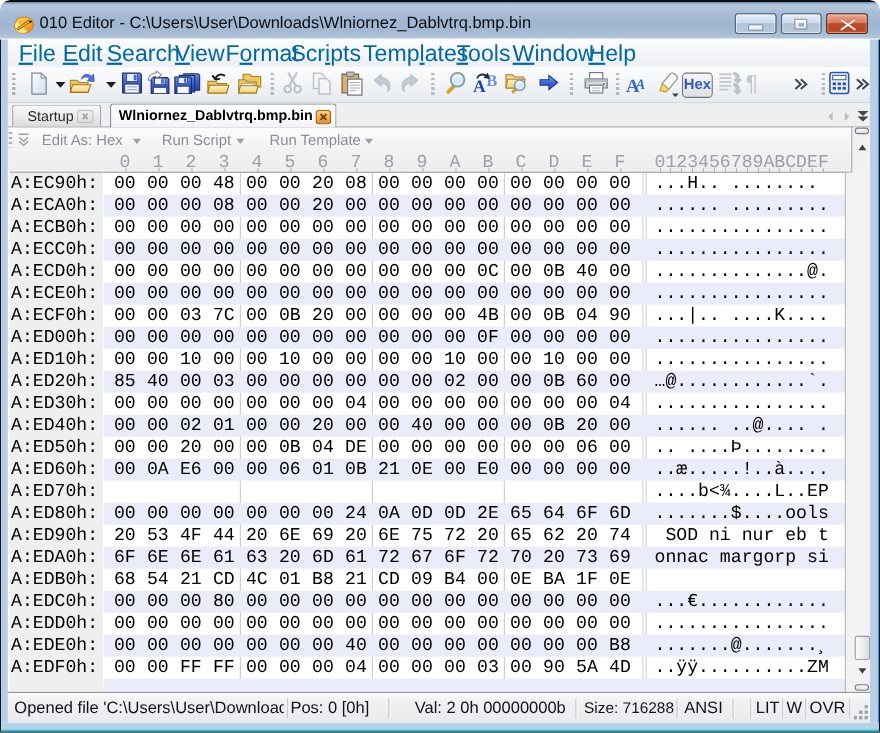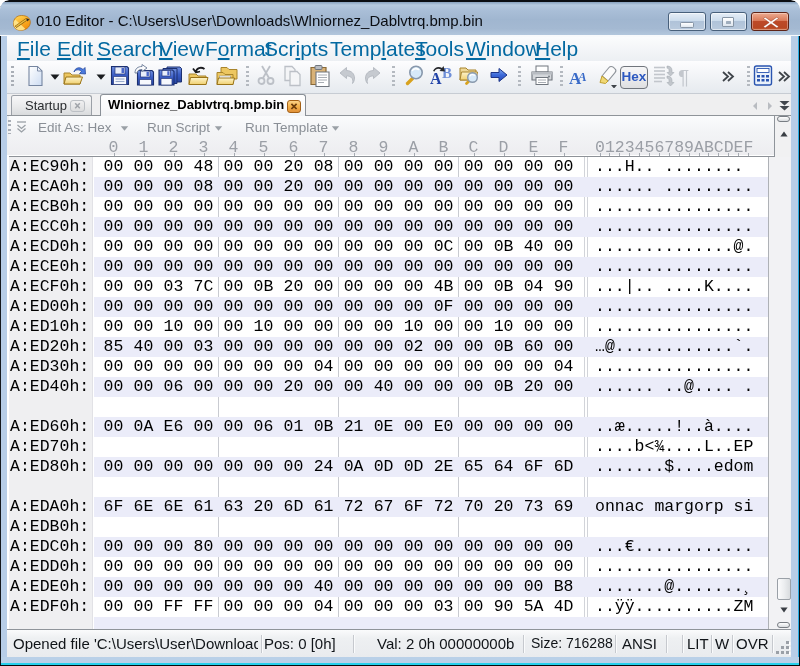--- a/index.html
+++ b/index.html
@@ -583,26 +583,28 @@
 <div class="mr" style="top:177px"><span class="ad">A:ECA0h:</span><span class="hx">00 00 00 08 00 00 20 00 00 00 00 00 00 00 00 00</span><span class="as">...... .........</span></div>
 <div class="mr" style="top:197px"><span class="ad">A:ECB0h:</span><span class="hx">00 00 00 00 00 00 00 00 00 00 00 00 00 00 00 00</span><span class="as">................</span></div>
 <div class="mr" style="top:217px"><span class="ad">A:ECC0h:</span><span class="hx">00 00 00 00 00 00 00 00 00 00 00 00 00 00 00 00</span><span class="as">................</span></div>
 <div class="mr" style="top:237px"><span class="ad">A:ECD0h:</span><span class="hx">00 00 00 00 00 00 00 00 00 00 00 0C 00 0B 40 00</span><span class="as">..............@.</span></div>
 <div class="mr" style="top:257px"><span class="ad">A:ECE0h:</span><span class="hx">00 00 00 00 00 00 00 00 00 00 00 00 00 00 00 00</span><span class="as">................</span></div>
 <div class="mr" style="top:277px"><span class="ad">A:ECF0h:</span><span class="hx">00 00 03 7C 00 0B 20 00 00 00 00 4B 00 0B 04 90</span><span class="as">...|.. ....K....</span></div>
 <div class="mr" style="top:297px"><span class="ad">A:ED00h:</span><span class="hx">00 00 00 00 00 00 00 00 00 00 00 0F 00 00 00 00</span><span class="as">................</span></div>
 <div class="mr" style="top:317px"><span class="ad">A:ED10h:</span><span class="hx">00 00 10 00 00 10 00 00 00 00 10 00 00 10 00 00</span><span class="as">................</span></div>
 <div class="mr" style="top:337px"><span class="ad">A:ED20h:</span><span class="hx">85 40 00 03 00 00 00 00 00 00 02 00 00 0B 60 00</span><span class="as">…@............`.</span></div>
 <div class="mr" style="top:357px"><span class="ad">A:ED30h:</span><span class="hx">00 00 00 00 00 00 00 04 00 00 00 00 00 00 00 04</span><span class="as">................</span></div>
-<div class="mr" style="top:377px"><span class="ad">A:ED40h:</span><span class="hx">00 00 06 00 00 00 20 00 00 40 00 00 00 0B 20 00</span><span class="as">...... ..@.... .</span></div>
+<div class="mr" style="top:377px"><span class="ad">A:ED40h:</span><span class="hx">00 00 02 01 00 00 20 00 00 40 00 00 00 0B 20 00</span><span class="as">...... ..@.... .</span></div>
+<div class="mr" style="top:397px"><span class="ad">A:ED50h:</span><span class="hx">00 00 20 00 00 0B 04 DE 00 00 00 00 00 00 06 00</span><span class="as">.. ....Þ........</span></div>
 <div class="mr" style="top:417px"><span class="ad">A:ED60h:</span><span class="hx">00 0A E6 00 00 06 01 0B 21 0E 00 E0 00 00 00 00</span><span class="as">..æ.....!..à....</span></div>
 <div class="mr" style="top:437px"><span class="ad">A:ED70h:</span><span class="as">....b&lt;¾....L..EP</span></div>
-<div class="mr" style="top:457px"><span class="ad">A:ED80h:</span><span class="hx">00 00 00 00 00 00 00 24 0A 0D 0D 2E 65 64 6F 6D</span><span class="as">.......$....edom</span></div>
+<div class="mr" style="top:457px"><span class="ad">A:ED80h:</span><span class="hx">00 00 00 00 00 00 00 24 0A 0D 0D 2E 65 64 6F 6D</span><span class="as">.......$....ools</span></div>
+<div class="mr" style="top:477px"><span class="ad">A:ED90h:</span><span class="hx">20 53 4F 44 20 6E 69 20 6E 75 72 20 65 62 20 74</span><span class="as"> SOD ni nur eb t</span></div>
 <div class="mr" style="top:497px"><span class="ad">A:EDA0h:</span><span class="hx">6F 6E 6E 61 63 20 6D 61 72 67 6F 72 70 20 73 69</span><span class="as">onnac margorp si</span></div>
-<div class="mr" style="top:517px"><span class="ad">A:EDB0h:</span></div>
+<div class="mr" style="top:517px"><span class="ad">A:EDB0h:</span><span class="hx">68 54 21 CD 4C 01 B8 21 CD 09 B4 00 0E BA 1F 0E</span></div>
 <div class="mr" style="top:537px"><span class="ad">A:EDC0h:</span><span class="hx">00 00 00 80 00 00 00 00 00 00 00 00 00 00 00 00</span><span class="as">...€............</span></div>
 <div class="mr" style="top:557px"><span class="ad">A:EDD0h:</span><span class="hx">00 00 00 00 00 00 00 00 00 00 00 00 00 00 00 00</span><span class="as">................</span></div>
 <div class="mr" style="top:577px"><span class="ad">A:EDE0h:</span><span class="hx">00 00 00 00 00 00 00 40 00 00 00 00 00 00 00 B8</span><span class="as">.......@.......¸</span></div>
 <div class="mr" style="top:597px"><span class="ad">A:EDF0h:</span><span class="hx">00 00 FF FF 00 00 00 04 00 00 00 03 00 90 5A 4D</span><span class="as">..ÿÿ..........ZM</span></div>
   </div>
 </div>
 <div class="abs" style="left:773.9px;top:115px;width:1.1px;height:42px;background:#8f949a"></div>
 <div class="abs" style="left:775px;top:116.2px;width:16.4px;height:40.8px;background:#f1f1f2"></div>
 <div class="abs" style="left:768.2px;top:157px;width:1px;height:472px;background:#aeb1b6"></div>
 <div class="abs" style="left:769.2px;top:157px;width:22.2px;height:472px;background:#f2f2f4"></div>

